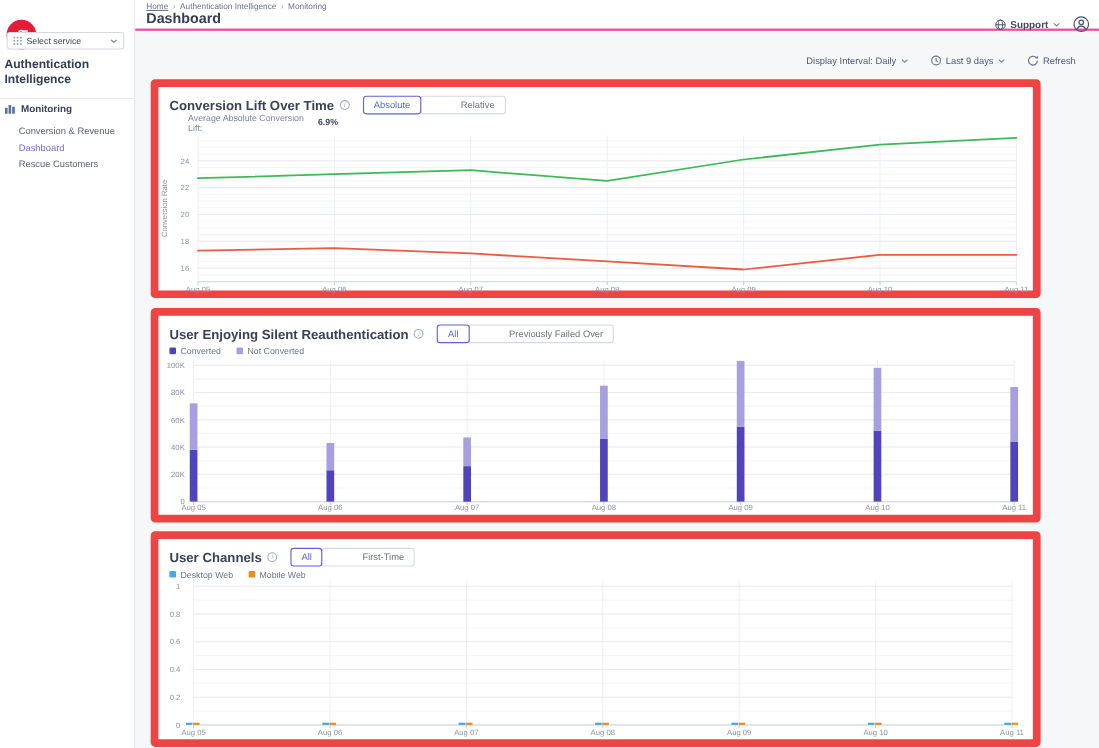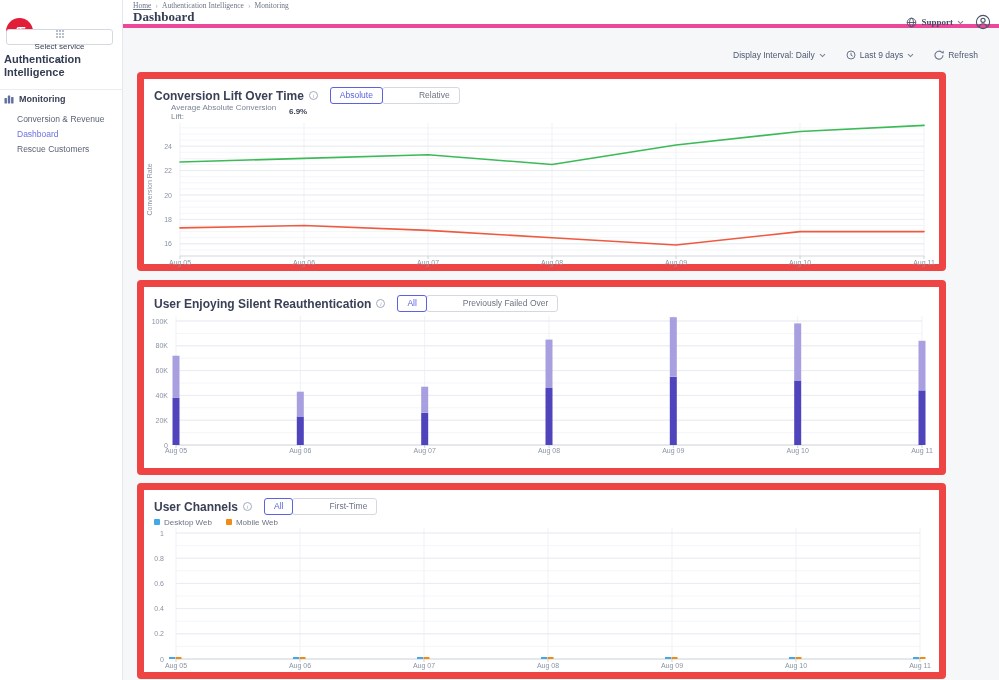--- a/index.html
+++ b/index.html
@@ -10,33 +10,33 @@
     -webkit-font-smoothing:antialiased;
   }
   
   .sidebar{position:absolute;left:0;top:0;width:123px;height:680px;background:#fff;
     border-right:1px solid #e4e7ed;box-sizing:border-box;}
   .logo{position:absolute;left:6px;top:18px;width:27px;height:27px;border-radius:50%;
     background:#e21d38;color:#fff;display:flex;align-items:center;justify-content:center;
     font-weight:bold;font-style:italic;font-size:13px;letter-spacing:-1px;cursor:pointer;}
   .select-service{position:absolute;left:6px;top:29px;width:107px;height:16px;box-sizing:border-box;
     border:1px solid #d5dae2;border-radius:3px;background:#fff;display:flex;align-items:center;
-    gap:4px;padding:0 5px;font-size:8px;color:#3b4256;cursor:pointer;flex-direction:column;}
+    gap:4px;padding:0 5px;font-size:8px;color:#3b4256;cursor:pointer;}
   .select-service .grow{flex:1;}
   .product-name{position:absolute;left:4px;top:53px;width:112px;font-size:11px;font-weight:bold;
     line-height:13px;color:#343c52;}
   .side-divider{position:absolute;left:0;top:89px;width:123px;height:1px;background:#e9ecf0;}
   .nav-section{position:absolute;left:4px;top:94px;display:flex;align-items:center;gap:5px;
     font-size:9px;font-weight:bold;color:#3b4256;cursor:pointer;}
   .nav-items{position:absolute;left:17px;top:112px;}
   .nav-item{height:15px;line-height:15px;font-size:8.5px;color:#5a6375;cursor:pointer;white-space:nowrap;}
   .nav-item.active{color:#6a71e3;}
   
   .topbar{position:absolute;left:123px;top:0;width:876px;height:28px;background:#fff;
-    border-bottom:4px solid #ec4899;box-sizing:border-box;font-family:Liberation Serif, serif;}
+    border-bottom:2px solid #ec4899;box-sizing:border-box;}
   .breadcrumb{position:absolute;left:10px;top:1px;font-size:7.5px;color:#6b7484;
     display:flex;align-items:center;gap:4px;white-space:nowrap;}
   .breadcrumb .link{text-decoration:underline;cursor:pointer;}
   .breadcrumb .crumb{cursor:pointer;}
   .breadcrumb .sep{color:#a8b0bd;font-size:8px;}
   .page-title{position:absolute;left:10px;top:9px;font-size:13px;font-weight:700;color:#353d52;}
   .topbar-right{position:absolute;right:8px;top:0;height:44px;display:flex;align-items:center;gap:5px;}
   .support{display:flex;align-items:center;gap:4px;font-size:9px;font-weight:600;color:#434c63;cursor:pointer;}
   .avatar{margin-left:6px;cursor:pointer;display:flex;}
   
@@ -272,20 +272,24 @@
 
 <section class="card" id="card-1">
   <div class="card-head">
     <span class="card-title">User Enjoying Silent Reauthentication</span>
     <span class="info-icon">i</span>
     <div class="btn-group">
       <button class="seg active">All</button>
       <button class="seg">Previously Failed Over</button>
     </div>
   </div>
+  <div class="legend-row" id="legend-1">
+      <span class="legend-item"><span class="sw" style="background: rgb(80, 68, 188);"></span>Converted</span>
+      <span class="legend-item"><span class="sw" style="background: rgb(167, 159, 224);"></span>Not Converted</span>
+    </div>
   <svg class="chart-svg" id="chart-1" width="807" height="150">
       <line x1="32" x2="778" y1="133.0" y2="133.0" stroke="#f3f5f8"></line>
       <line x1="32" x2="778" y1="120.6" y2="120.6" stroke="#f3f5f8"></line>
       <line x1="32" x2="778" y1="108.2" y2="108.2" stroke="#f3f5f8"></line>
       <line x1="32" x2="778" y1="95.8" y2="95.8" stroke="#f3f5f8"></line>
       <line x1="32" x2="778" y1="83.4" y2="83.4" stroke="#f3f5f8"></line>
       <line x1="32" x2="778" y1="71.0" y2="71.0" stroke="#f3f5f8"></line>
       <line x1="32" x2="778" y1="58.6" y2="58.6" stroke="#f3f5f8"></line>
       <line x1="32" x2="778" y1="46.2" y2="46.2" stroke="#f3f5f8"></line>
       <line x1="32" x2="778" y1="33.8" y2="33.8" stroke="#f3f5f8"></line>

